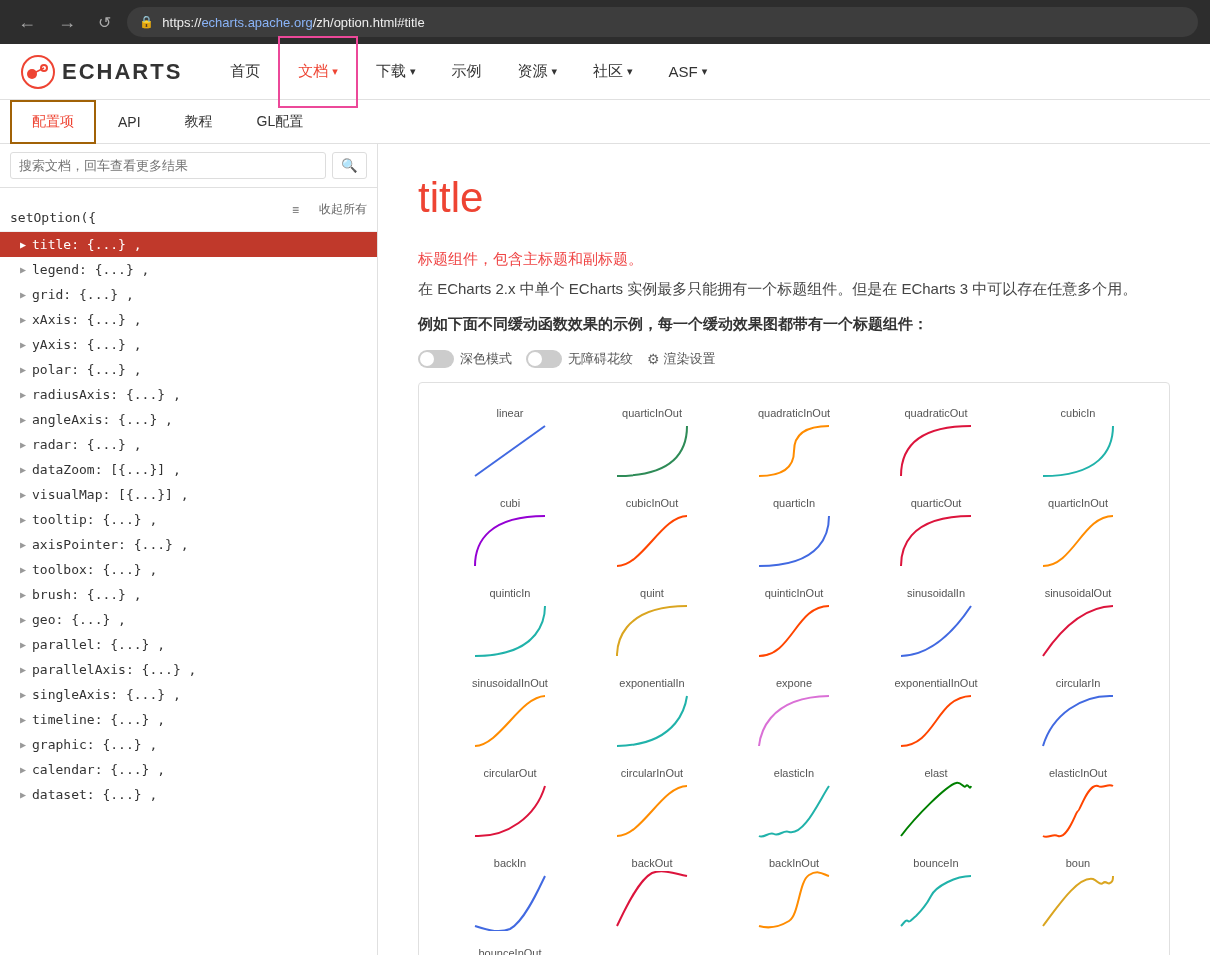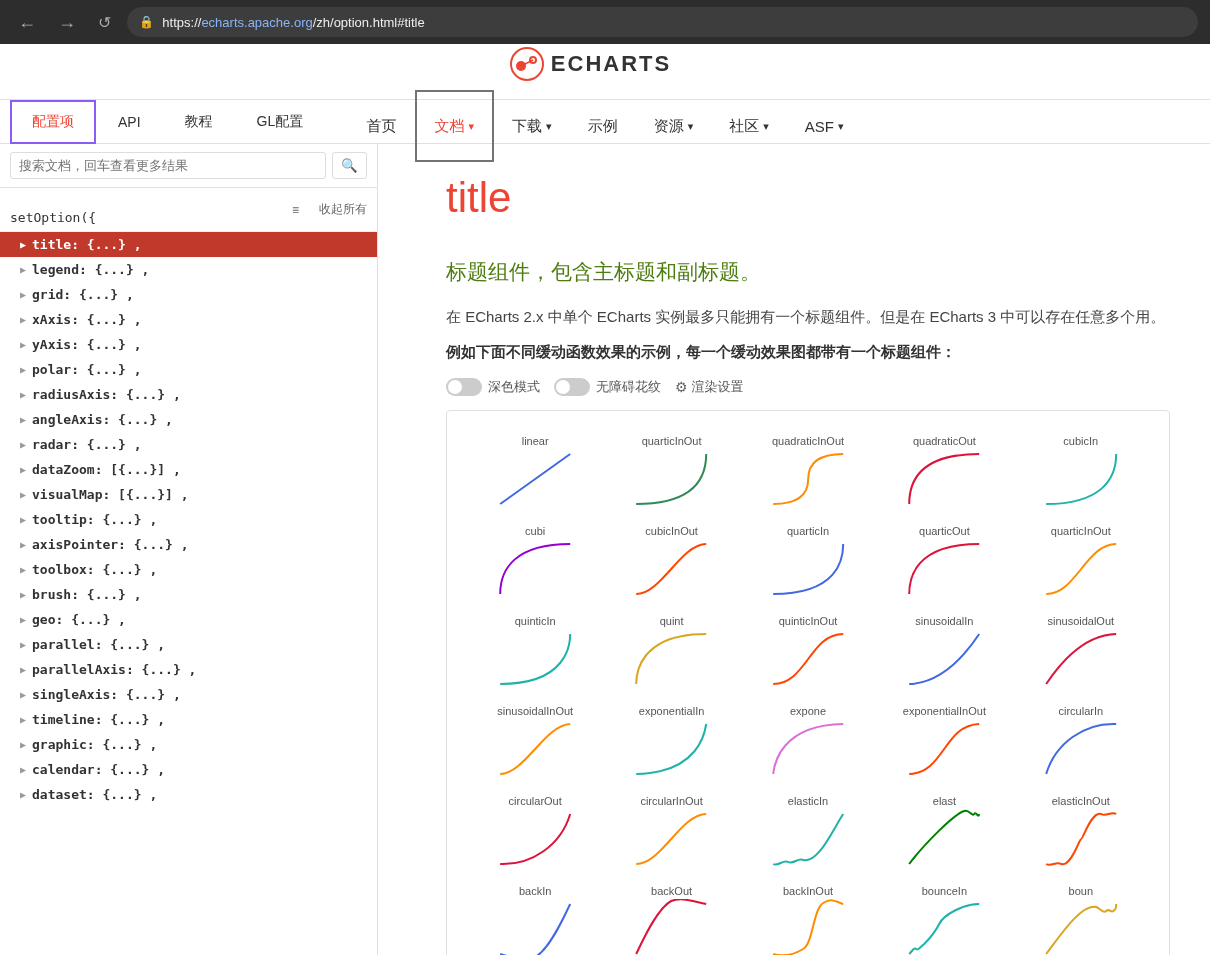--- a/index.html
+++ b/index.html
@@ -40,22 +40,21 @@
     .browser-url-text { color: #eee; font-size: 13px; }
 
     
     .site-nav {
       background: #fff;
       border-bottom: 1px solid #e0e0e0;
       height: 56px;
       display: flex;
       align-items: center;
       padding: 2px 20px;
-      gap: 8px;
-      flex-direction: column;
+      gap: 0;
     }
     .site-logo {
       display: flex;
       align-items: center;
       gap: 6px;
       margin-right: 30px;
     }
     .site-logo-icon {
       width: 36px;
       height: 36px;
@@ -111,21 +110,20 @@
     .sub-nav-item.active {
       color: #e43;
       border: 2px solid #e43;
     }
 
     
     .main-layout {
       display: flex;
       height: calc(955px - 44px - 56px - 44px);
       overflow: hidden;
-      gap: 28px;
     }
 
     
     .sidebar {
       width: 378px;
       min-width: 378px;
       border-right: 1px solid #e0e0e0;
       overflow-y: auto;
       background: #fff;
     }
@@ -181,41 +179,41 @@
     }
     .tree-item.active {
       background: #c0392b;
       color: #fff;
     }
     .tree-item .arrow-icon {
       margin-right: 6px;
       font-size: 10px;
       color: inherit;
     }
-    .tree-item .item-key { color: inherit; font-weight: bold; }
+    .tree-item .item-key { color: inherit; }
     .tree-item.active .item-key { color: #fff; }
 
     
     .content {
       flex: 1;
       overflow-y: auto;
       padding: 30px 40px;
     }
     .content-title {
       font-size: 42px;
       color: #e43;
       font-weight: 400;
-      margin-bottom: 32px;
+      margin-bottom: 24px;
       font-family: Arial, sans-serif;
     }
     .content-desc {
-      font-size: 21px;
-      color: #4d7c0f;
+      font-size: 15px;
+      color: #ef4444;
       line-height: 1.7;
-      margin-bottom: 14px;
+      margin-bottom: 4px;
     }
     .content-note {
       font-size: 15px;
       color: #444;
       line-height: 1.7;
       margin-bottom: 14px;
     }
     .content-example-title {
       font-size: 15px;
       font-weight: bold;
@@ -316,21 +314,21 @@
     <svg class="site-logo-icon" viewBox="0 0 36 36">
       <circle cx="18" cy="18" r="16" fill="none" stroke="#e43" stroke-width="2"></circle>
       <circle cx="12" cy="20" r="5" fill="#e43"></circle>
       <circle cx="24" cy="14" r="3" fill="none" stroke="#e43" stroke-width="2"></circle>
       <line x1="12" y1="20" x2="24" y2="14" stroke="#e43" stroke-width="1.5"></line>
     </svg>
     <span class="site-logo-text">ECHARTS</span>
   </div>
   <div class="nav-items">
     <div class="nav-item">首页</div>
-    <div class="nav-item active" style="border:2px solid #737373; color:#e43;justify-content:center;">
+    <div class="nav-item active" style="border:2px solid #ec4899; color:#e43;justify-content:center;">
       <span>文档</span>
       <span class="arrow">▾</span>
     </div>
     <div class="nav-item">
       <span>下载</span>
       <span class="arrow">▾</span>
     </div>
     <div class="nav-item">示例</div>
     <div class="nav-item">
       <span>资源</span>
@@ -341,21 +339,21 @@
       <span class="arrow">▾</span>
     </div>
     <div class="nav-item">
       <span>ASF</span>
       <span class="arrow">▾</span>
     </div>
   </div>
 </div>
 
 <div class="sub-nav">
-  <div class="sub-nav-item active" style="border:2px solid #8b5cf6; color:#e43;">配置项</div>
+  <div class="sub-nav-item active" style="border:2px solid #a16207; color:#e43;">配置项</div>
   <div class="sub-nav-item">API</div>
   <div class="sub-nav-item">教程</div>
   <div class="sub-nav-item">GL配置</div>
 </div>
 
 <div class="main-layout">
 
   <div class="sidebar">
 
     <div class="sidebar-search">

